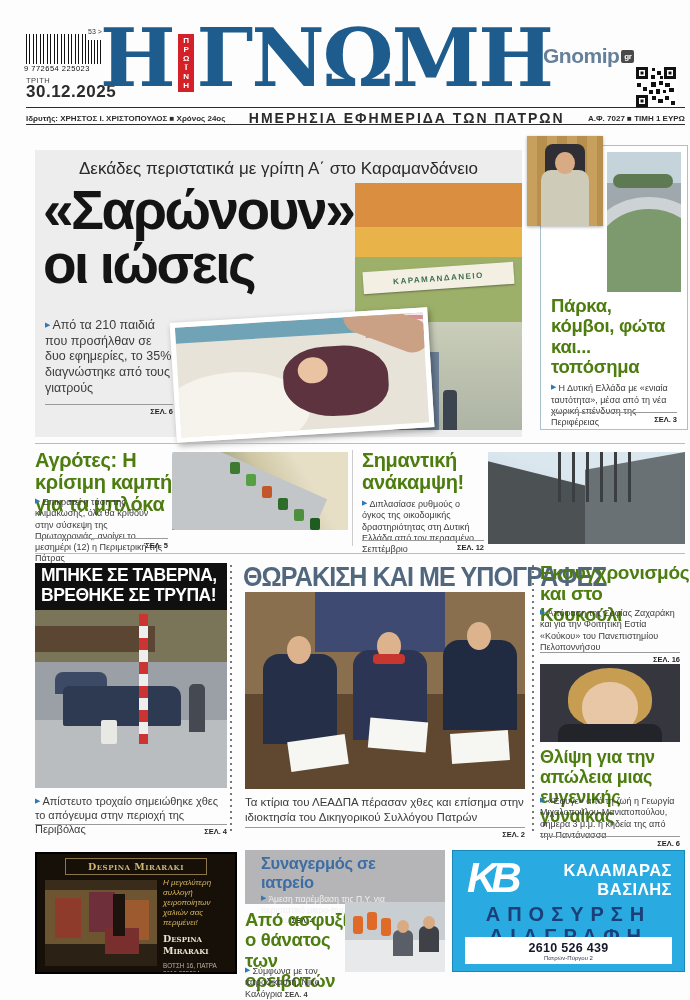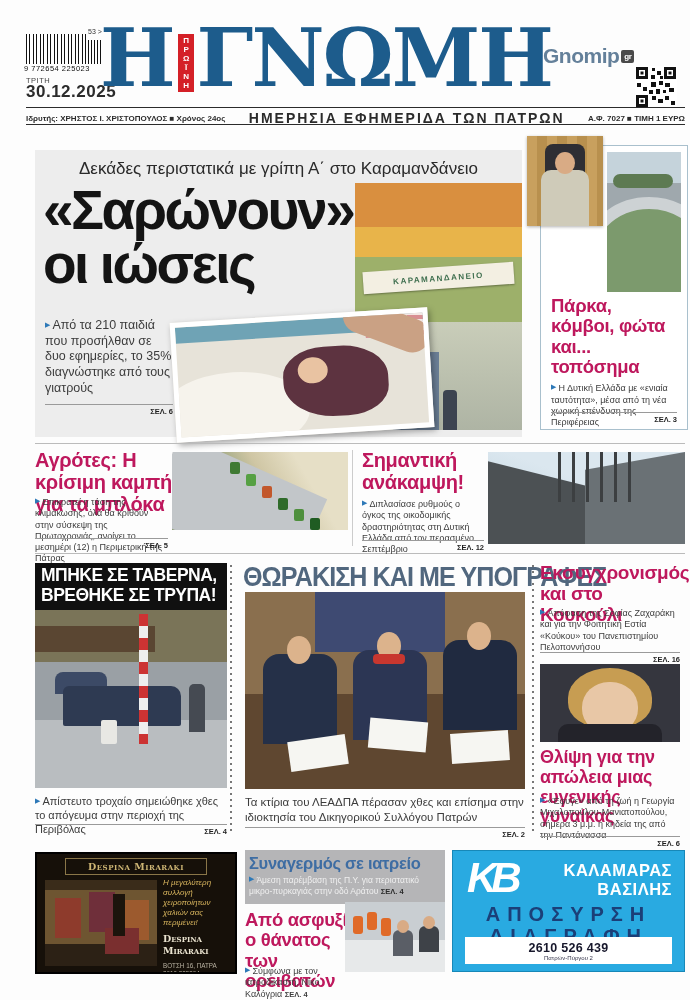--- a/index.html
+++ b/index.html
@@ -30,21 +30,21 @@
   .head-rule{left:26px;width:659px;height:0;border-top:1.5px solid #2b2b2b;}
   .head-info{left:26px;top:110px;width:659px;display:flex;justify-content:space-between;
     align-items:center;font-size:8px;font-weight:bold;color:#2b2b2b;}
   .tagline{font-size:14px;letter-spacing:2px;font-weight:bold;color:#2b2b2b;}
 
   
   .arrow{color:#2e79b8;font-size:7px;vertical-align:2px;margin-right:2px;}
   .sum{color:#3c3c3c;line-height:1.25;}
   .pageline{border-top:1px solid #9a9a9a;text-align:right;font-size:7.5px;font-weight:bold;
     color:#1e1e1e;padding-top:2px;}
-  .story-h{color:#be185d;font-weight:600;line-height:1.1;letter-spacing:-.3px;}
+  .story-h{color:#4d7c0f;font-weight:600;line-height:1.1;letter-spacing:-.3px;}
 
   
   .lead-panel{left:35px;top:150px;width:487px;height:287px;background:#ededed;}
   .lead-kicker{left:0;top:9px;width:100%;text-align:center;font-size:17px;color:#2a2a2a;}
   .lead-head{left:8px;top:34px;font-size:55px;font-weight:800;color:#141414;line-height:.98;
     letter-spacing:-2.5px;}
   .photo-hospital{left:320px;top:33px;width:167px;height:247px;overflow:hidden;
     background:linear-gradient(180deg,#d98f3f 0 18%,#e8b44a 18% 30%,#9db06a 30% 100%);}
   .hosp-sign{position:absolute;left:8px;top:84px;width:151px;height:22px;background:#f3efe2;
     transform:rotate(-4deg);display:flex;align-items:center;justify-content:center;
@@ -157,21 +157,21 @@
     font-weight:bold;text-align:center;padding:2px 0;letter-spacing:.5px;font-variant:small-caps;}
   .mir-photo{position:absolute;left:8px;top:26px;width:112px;height:86px;
     background:linear-gradient(180deg,#3a2c1a 0 12%,#6e5531 12% 75%,#2c2115 75% 100%);overflow:hidden;}
   .rug{position:absolute;width:26px;height:40px;}
   .mir-right{position:absolute;left:126px;top:24px;width:70px;}
   .mir-slogan{color:#d8b55e;font-size:8px;line-height:1.25;font-style:italic;}
   .mir-name{color:#e9e2cf;font-family:"DejaVu Serif","Liberation Serif",serif;font-size:9.5px;
     font-weight:bold;font-variant:small-caps;margin-top:5px;line-height:1.25;}
   .mir-addr{color:#b9b2a2;font-size:6.3px;margin-top:5px;line-height:1.35;}
 
-  .clinic-box{left:245px;top:850px;width:200px;height:54px;background:#b5b5b7;box-sizing:border-box;padding:4px 4px;}
+  .clinic-box{left:245px;top:850px;width:200px;height:54px;background:#b5b5b7;box-sizing:border-box;padding:4px 16px;}
   .clinic-h{color:#3e6da3;font-size:16.5px;font-weight:bold;letter-spacing:-.3px;}
   .clinic-sum{color:#efefef;font-size:8.5px;line-height:1.25;margin-top:2px;}
   .clinic-pl{color:#2b2b2b;font-weight:bold;font-size:7.5px;}
   .climb-h{left:245px;top:910px;width:122px;font-size:18.5px;}
   .climb-sum{left:245px;top:966px;width:112px;font-size:9px;}
   .photo-climbers{left:345px;top:902px;width:100px;height:70px;overflow:hidden;
     background:linear-gradient(180deg,#c9ced2 0 55%,#e7e9ea 55% 100%);}
   .resc{position:absolute;width:10px;height:18px;background:#e06a28;border-radius:3px;}
   .climb-fig{position:absolute;width:20px;height:26px;background:#5a5e66;border-radius:6px 6px 0 0;}
   .climb-face{position:absolute;width:12px;height:13px;background:#d9ab85;border-radius:50%;}

